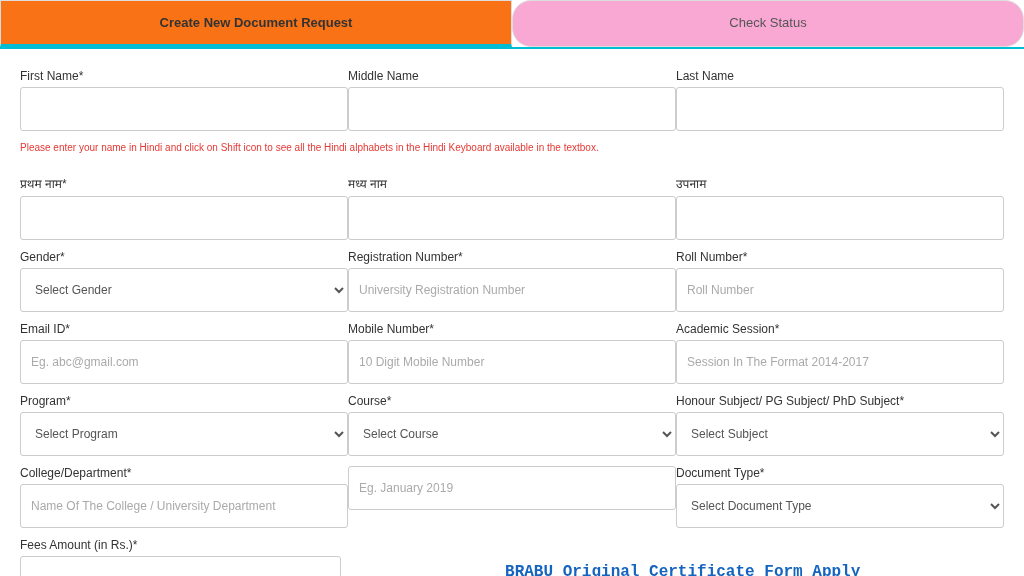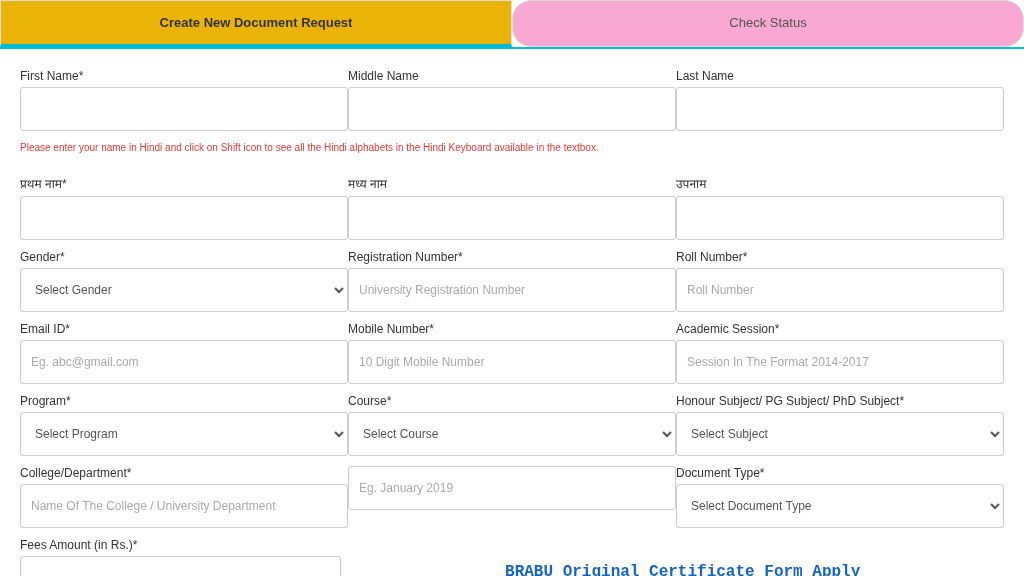--- a/index.html
+++ b/index.html
@@ -20,21 +20,21 @@
       padding: 14px 10px;
       font-size: 13px;
       color: #555;
       cursor: pointer;
       border: 1px solid #ddd;
     }
     .tab.active {
       color: #333;
       font-weight: 600;
       border-bottom: 3px solid #00bcd4;
-      background: #eab308;
+      background: #f97316;
     }
     .tab:not(.active) {
       background: #f9a8d4;
       border-radius: 19px;
     }
     .form-container {
       padding: 20px 20px 10px 20px;
       max-width: 1024px;
     }
     .field {

